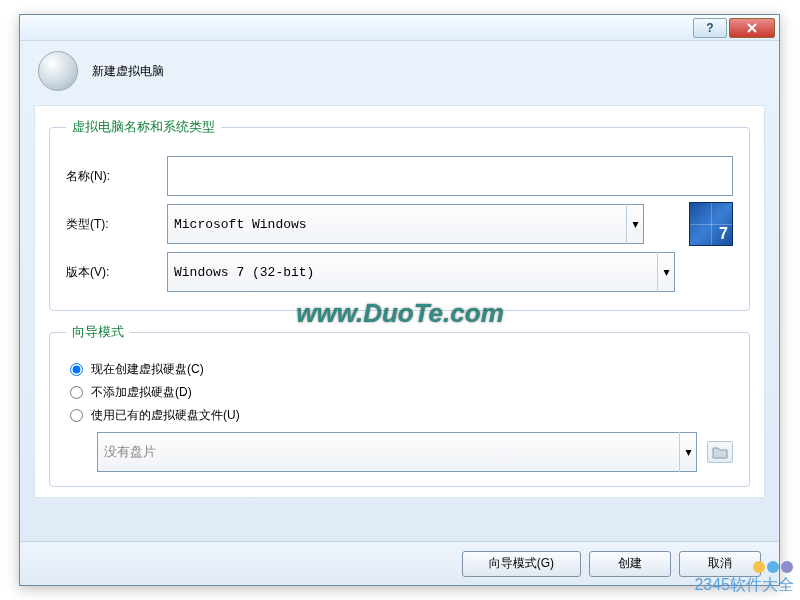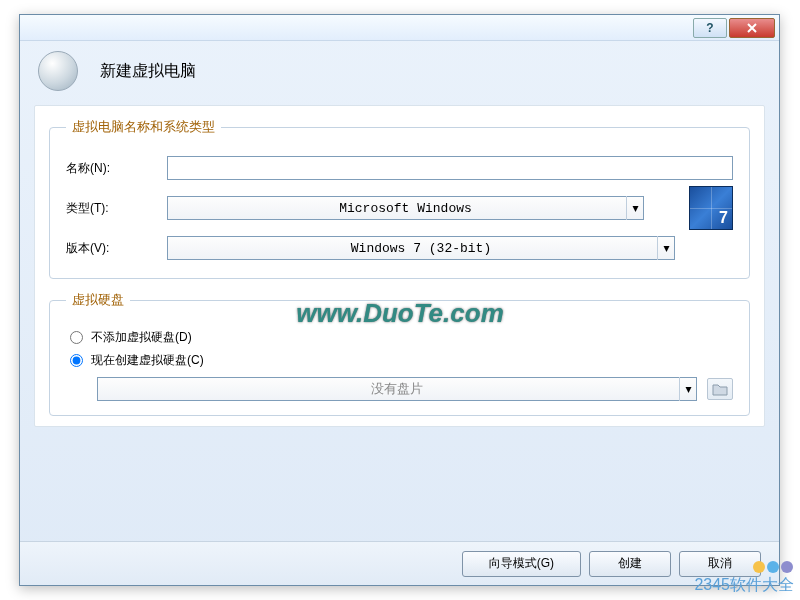--- a/index.html
+++ b/index.html
@@ -46,51 +46,50 @@
   .header {
     display: flex; align-items: center;
     padding: 10px 18px 6px;
   }
   .globe {
     width: 40px; height: 40px; border-radius: 50%;
     background: radial-gradient(circle at 35% 30%, #fff, #cdd8e0 55%, #9db0bf);
     border: 1px solid #9aaab8;
     margin-right: 14px;
   }
-  .header-title { font-size: 16px; font-weight: 500; margin-left: 8px; }
+  .header-title { font-size: 12px; font-weight: 500; }
   .body {
     background: #fff;
     margin: 8px 14px 50px;
     border: 1px solid #d9e3ec;
     border-radius: 2px;
     padding: 0;
   }
   
   fieldset.gb {
     border: 1px solid #c4d3e2;
     border-radius: 4px;
     margin: 12px 14px 10px;
     padding: 14px 16px 12px;
   }
   fieldset.gb legend {
     padding: 0 6px;
     font-size: 13px;
-    color: #a16207;
+    color: #15803d;
   }
   .row { display: flex; align-items: center; margin: 6px 0; gap: 31px; }
   .row label.fld { width: 70px; }
   .txt, .sel {
     flex: 1;
-    height: 24px;
+    height: 40px;
     border: 1px solid #7f9db9;
     background: #fff;
-    padding: 2px 20px;
+    padding: 2px 6px;
     font-family: "Courier New", monospace;
     font-size: 13px;
-    text-align: center;
   }
   .sel {
     appearance: none;
     background: linear-gradient(#fdfdfd,#f0f3f7);
     color: #000;
   }
   .sel-wrap {
     flex: 1; position: relative; display: flex;
   }
   .sel-arrow {
@@ -243,29 +242,33 @@
         <label class="fld">版本(V):</label>
         <div class="sel-wrap" style="margin-right:58px;">
           <input class="sel" readonly="" value="Windows 7 (32-bit)" style="">
           <span class="sel-arrow">▾</span>
         </div>
       </div>
     </fieldset>
 
 
     <fieldset class="gb">
-      <legend>虚拟硬盘</legend>
-
+      <legend>向导模式</legend>
+
+      <div class="radio-row">
+        <input type="radio" name="disk" checked="" style="">
+        <span>现在创建虚拟硬盘(C)</span>
+      </div>
       <div class="radio-row">
         <input type="radio" name="disk" style="">
         <span>不添加虚拟硬盘(D)</span>
       </div>
       <div class="radio-row">
-        <input type="radio" name="disk" checked="" style="">
-        <span>现在创建虚拟硬盘(C)</span>
+        <input type="radio" name="disk" style="">
+        <span>使用已有的虚拟硬盘文件(U)</span>
       </div>
 
       <div class="disk-file">
         <div class="sel-wrap">
           <input class="sel" readonly="" disabled="" value="没有盘片" style="">
           <span class="sel-arrow">▾</span>
         </div>
         <div class="browse-icon">
           <svg width="16" height="14" viewBox="0 0 16 14">
             <path d="M1 3 h5 l2 2 h7 v8 h-14 z" fill="#cfd9e4" stroke="#8b9cab"></path>

